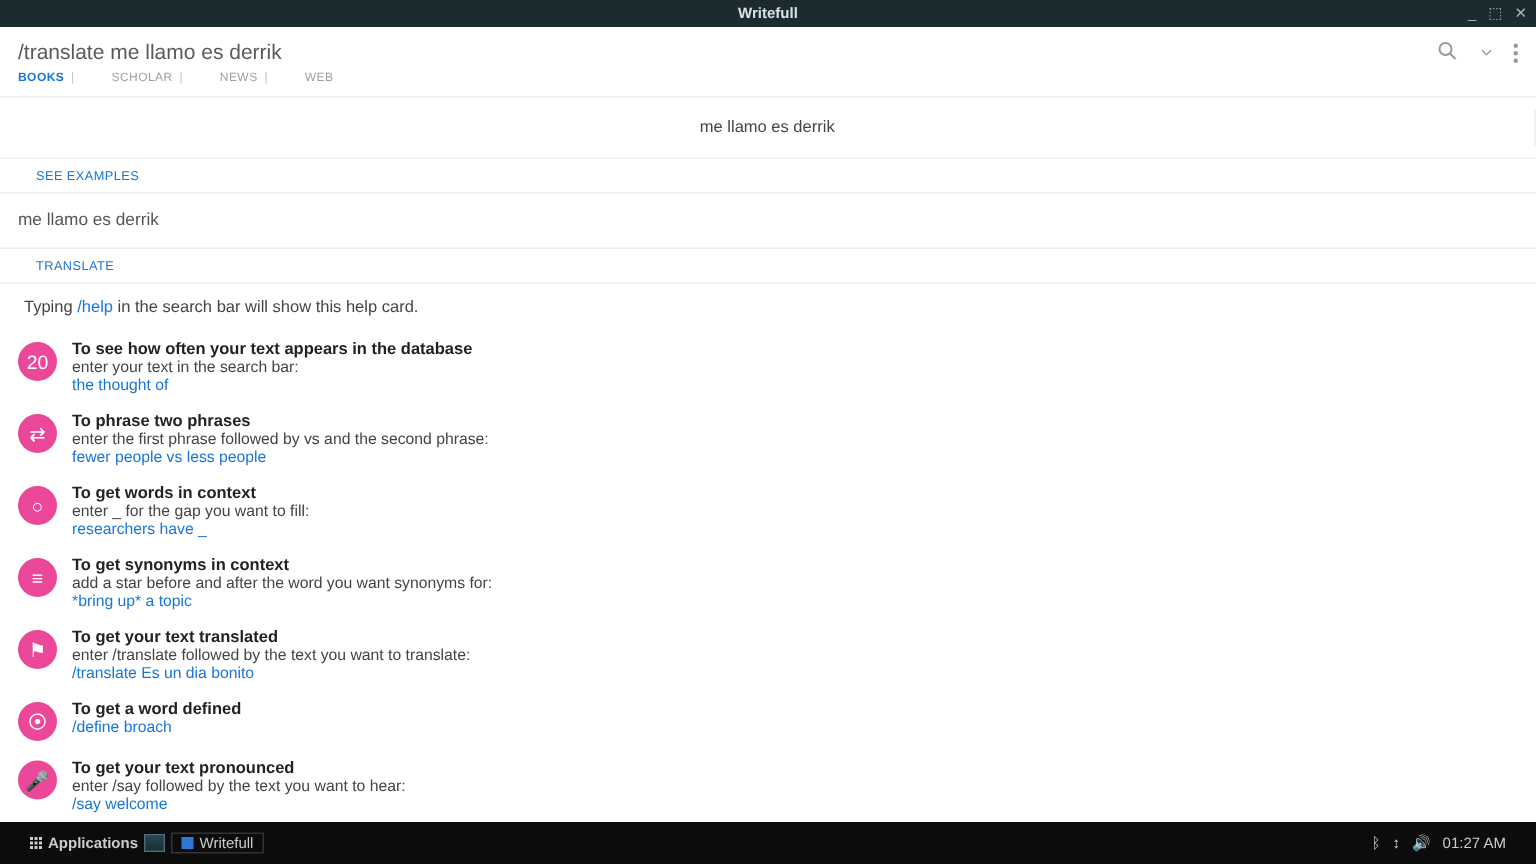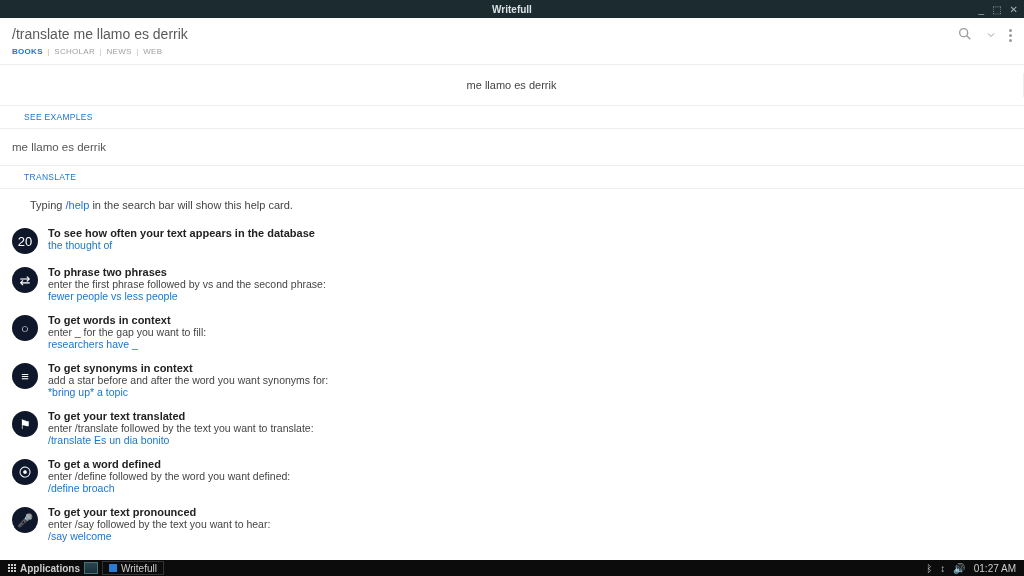--- a/index.html
+++ b/index.html
@@ -17,43 +17,43 @@
   .searchbar-row { display: flex; align-items: flex-start; padding: 8px 12px 2px 12px; }
   .search-input { flex: 1; border: none; outline: none; font-size: 14px; color: #5a5a5a; background: transparent; }
   .sb-icons { display: flex; align-items: center; gap: 12px; color: #9a9a9a; }
   .sb-icons span { cursor: pointer; font-size: 14px; }
   .dots { display: inline-flex; flex-direction: column; gap: 2px; }
   .dots i { width: 3px; height: 3px; background: #9a9a9a; border-radius: 50%; display: block; }
 
   .sources { padding: 0 12px 6px 12px; font-size: 8px; letter-spacing: 0.3px; }
   .sources a { text-decoration: none; }
   .sources .active { color: #1976d2; font-weight: bold; }
-  .sources .inactive { color: #a0a0a0; }
+  .sources .inactive { color: #a0a0a0; margin-left: 20px; }
   .sources .sep { color: #c0c0c0; margin: 0 2px; }
 
   .compare-row { display: flex; border-top: 1px solid #eee; margin-top:2px; }
   .compare-cell { flex: 1; text-align: center; padding: 14px 0; font-size: 11px; color: #444; }
   .compare-sep { width: 1px; background: #eee; margin: 8px 0; }
 
   .section-label { font-size: 8.5px; color: #1976d2; padding: 6px 24px; letter-spacing: 0.3px; }
   .divider { height: 1px; background: #eee; }
 
   .textbox-block { padding: 12px 12px; font-size: 11.5px; color: #555; }
 
-  .help-intro { padding: 10px 12px 6px 30px; font-size: 11px; color: #444; }
+  .help-intro { padding: 10px 12px 6px 16px; font-size: 11px; color: #444; }
   .help-intro .cmd { color: #1976d2; }
 
   .help-list { padding: 4px 12px; }
   .help-item { display: flex; align-items: flex-start; gap: 10px; padding: 6px 0; }
-  .help-icon { width: 26px; height: 26px; background: #0f172a; border-radius: 50%; display: flex; align-items: center; justify-content: center; color: #fff; font-size: 13px; flex-shrink: 0; margin-top: 1px; }
+  .help-icon { width: 26px; height: 26px; background: #ec4899; border-radius: 50%; display: flex; align-items: center; justify-content: center; color: #fff; font-size: 13px; flex-shrink: 0; margin-top: 1px; }
   .help-title { font-size: 11px; font-weight: bold; color: #222; }
   .help-desc { font-size: 10.5px; color: #444; }
   .help-example { font-size: 10.5px; color: #1976d2; }
 
-  .taskbar { height: 16px; background: #0c0c0c; color: #ccc; font-size: 10px; display: flex; align-items: center; padding: 0 8px; justify-content: space-between; position: absolute; bottom: 0; left: 0; right: 0;}
+  .taskbar { height: 28px; background: #0c0c0c; color: #ccc; font-size: 10px; display: flex; align-items: center; padding: 0 20px; justify-content: space-between; position: absolute; bottom: 0; left: 0; right: 0;}
   .tb-left { display: flex; align-items: center; gap: 4px; }
   .apps-btn { display: flex; align-items: center; gap: 4px; font-weight: bold; cursor: pointer; }
   .grid-dots { display: grid; grid-template-columns: repeat(3,2px); grid-template-rows: repeat(3,2px); gap: 1px; }
   .grid-dots i { background: #ccc; width: 2px; height: 2px; display: block; }
   .tb-task { display: flex; align-items: center; gap: 4px; border: 1px solid #333; padding: 0 6px; height: 14px; cursor:pointer;}
   .tb-task .sq { width: 8px; height: 8px; background: #2c7ad6; }
   .tb-right { display: flex; align-items: center; gap: 8px; }
   .desk-switch { width:14px; height:12px; border:1px solid #4b6f7a; background:linear-gradient(#2a4550,#1a2f38); cursor:pointer;}
   .app-frame { position:absolute; top:18px; left:0; right:0; bottom:18px; }
 </style>
@@ -121,20 +121,21 @@
 
   <div class="help-intro">
     <span>Typing </span><span class="cmd">/help</span><span> in the search bar will show this help card.</span>
   </div>
 
   <div class="help-list" id="help-list">
         <div class="help-item">
           <div class="help-icon">20</div>
           <div>
             <div class="help-title">To see how often your text appears in the database</div>
+            <div class="help-desc">enter your text in the search bar:</div>
             <div class="help-example">the thought of</div>
           </div>
         </div>
         <div class="help-item">
           <div class="help-icon">⇄</div>
           <div>
             <div class="help-title">To phrase two phrases</div>
             <div class="help-desc">enter the first phrase followed by vs and the second phrase:</div>
             <div class="help-example">fewer people vs less people</div>
           </div>
@@ -160,21 +161,20 @@
           <div>
             <div class="help-title">To get your text translated</div>
             <div class="help-desc">enter /translate followed by the text you want to translate:</div>
             <div class="help-example">/translate Es un dia bonito</div>
           </div>
         </div>
         <div class="help-item">
           <div class="help-icon">⦿</div>
           <div>
             <div class="help-title">To get a word defined</div>
-            <div class="help-desc">enter /define followed by the word you want defined:</div>
             <div class="help-example">/define broach</div>
           </div>
         </div>
         <div class="help-item">
           <div class="help-icon">🎤</div>
           <div>
             <div class="help-title">To get your text pronounced</div>
             <div class="help-desc">enter /say followed by the text you want to hear:</div>
             <div class="help-example">/say welcome</div>
           </div>

